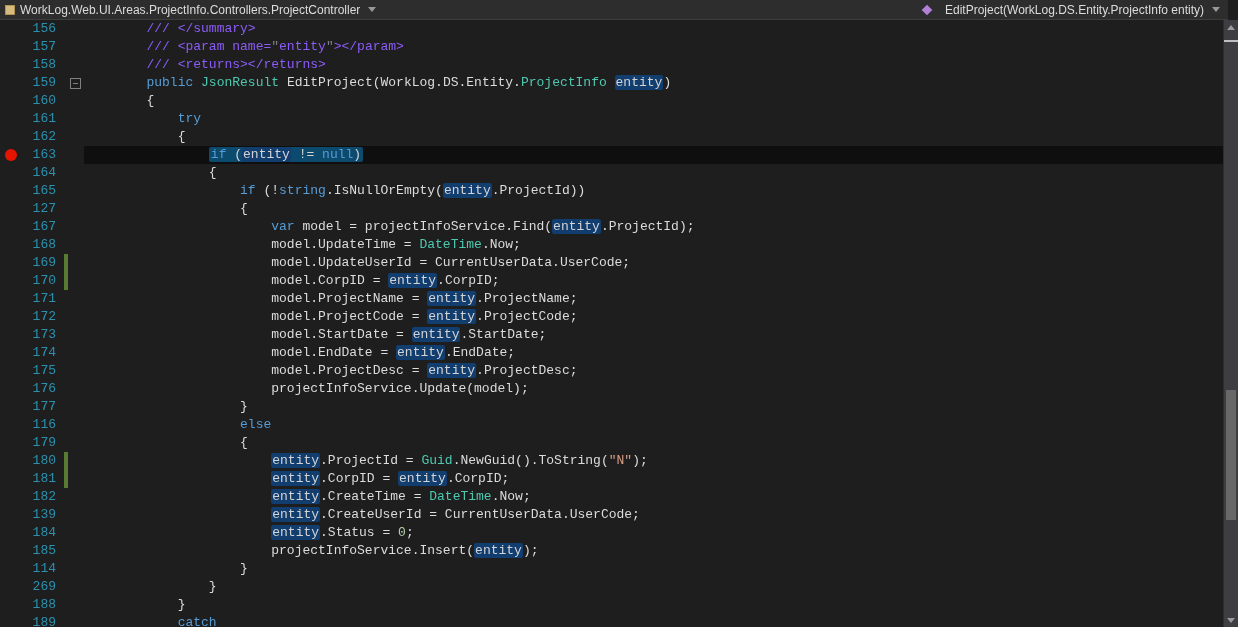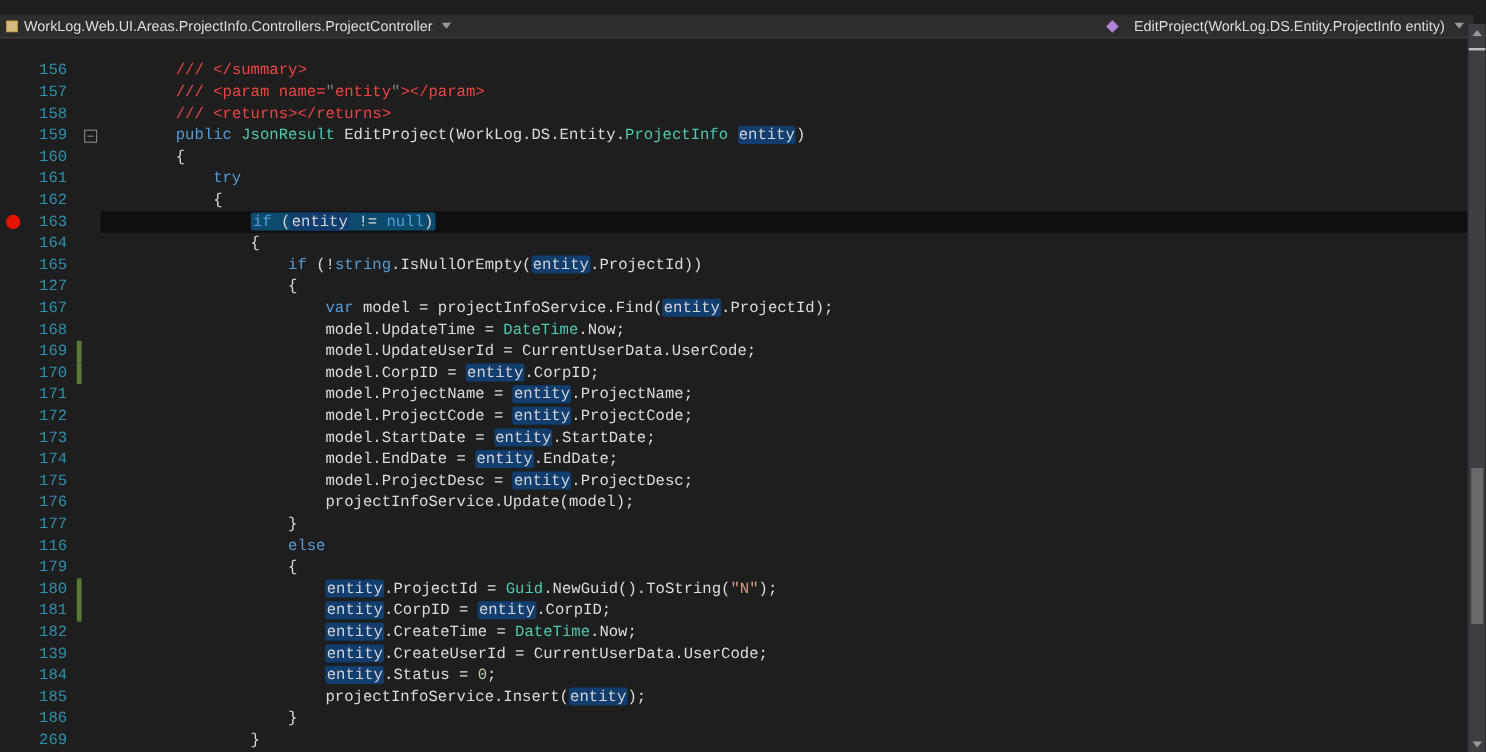--- a/index.html
+++ b/index.html
@@ -6,21 +6,21 @@
     margin: 0; padding: 0;
     width: 1238px; height: 627px;
     background: #1e1e1e;
     font-family: Consolas, "Courier New", monospace;
     font-size: 13px;
     color: #d4d4d4;
     overflow: hidden;
     position: relative;
   }
   .breadcrumb {
-    position: absolute; top: 12px; left: 0; right: 10px;
+    position: absolute; top: 0; left: 0; right: 10px;
     height: 20px;
     background: #2d2d2d;
     display: flex; align-items: center;
     font-family: "Segoe UI", sans-serif;
     font-size: 12px;
     border-bottom: 1px solid #3e3e3e;
     box-sizing: border-box;
     padding-left: 4px;
   }
   .crumb-ico {
@@ -35,21 +35,20 @@
     border-left: 4px solid transparent;
     border-right: 4px solid transparent;
     border-top: 5px solid #999;
   }
   .mid-sep { flex: 1 1 auto; }
 
   .editor {
     position: absolute; top: 20px; left: 0; right: 0; bottom: 0;
     display: flex;
     background: #1e1e1e;
-    margin-top: 30px;
   }
   .margin-col {
     width: 22px;
     background: #1e1e1e;
     position: relative;
   }
   .breakpoint {
     position: absolute;
     width: 12px; height: 12px;
     border-radius: 50%;
@@ -90,21 +89,21 @@
     flex: 1 1 auto;
     position: relative;
     line-height: 18px;
     white-space: pre;
   }
   .code .line { height: 18px; }
   .hl-line { background: #0f0f0f; }
   .red-block { background: #0c4a6e; border-radius: 2px; padding: 0 2px; }
   .sel-word { background: #113d6f; border-radius: 2px; padding: 0 1px; }
 
-  .c-green   { color: #ef4444; } 
+  .c-green   { color: #8b5cf6; } 
   .c-key     { color: #569cd6; } 
   .c-type    { color: #4ec9b0; } 
   .c-plain   { color: #dcdcdc; }
   .c-punc    { color: #dcdcdc; }
   .c-gray    { color: #808080; }
   .c-num     { color: #b5cea8; }
   .c-str     { color: #d69d85; }
 
   .scrollbar {
     position: absolute; top: 20px; right: 0; bottom: 0; width: 14px;
@@ -190,21 +189,21 @@
       <div class="ln">176</div>
       <div class="ln">177</div>
       <div class="ln">116</div>
       <div class="ln">179</div>
       <div class="ln">180</div>
       <div class="ln">181</div>
       <div class="ln">182</div>
       <div class="ln">139</div>
       <div class="ln">184</div>
       <div class="ln">185</div>
-      <div class="ln">186</div>
+      <div class="ln">114</div>
       <div class="ln">269</div>
       <div class="ln">188</div>
       <div class="ln">189</div>
     </div>
   <div class="change-bar" id="changebar">
       <div class="mark" style="top: 234px; height: 18px;"></div>
       <div class="mark" style="top: 252px; height: 18px;"></div>
       <div class="mark" style="top: 432px; height: 18px;"></div>
       <div class="mark" style="top: 450px; height: 18px;"></div>
     </div>

